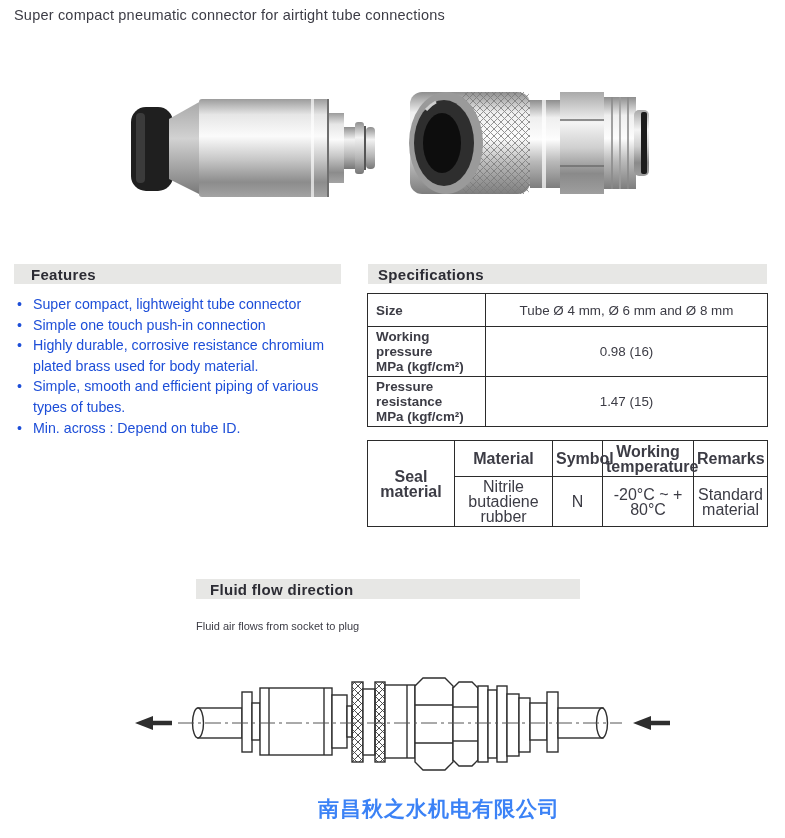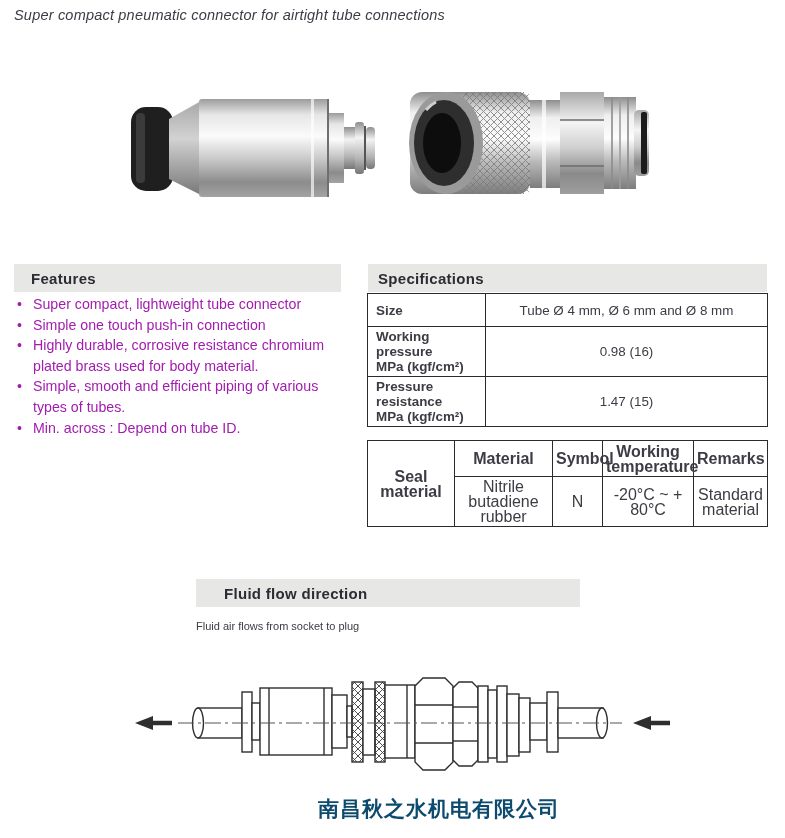--- a/index.html
+++ b/index.html
@@ -2,35 +2,35 @@
 <html><head>
 <meta charset="utf-8">
 <style>
   html,body { margin:0; padding:0; background:#fff; }
   .page {
     position:relative; width:785px; height:838px; background:#ffffff;
     font-family:"Liberation Sans", sans-serif; color:#3c3c45; overflow:hidden;
   }
   .intro {
     position:absolute; left:14px; top:5px; width:520px;
-    font-size:14.5px; line-height:21px; letter-spacing:0.2px; color:#3c3c45;font-style:italic;
+    font-size:14.5px; line-height:21px; letter-spacing:0.2px; color:#3c3c45;
   }
   .section-bar {
-    position:absolute; height:28px; background:#e7e7e5;
+    position:absolute; height:20px; background:#e7e7e5;
     display:flex; align-items:center; box-sizing:border-box;
     font-weight:bold; font-size:15px; color:#2c2c34; letter-spacing:0.3px;
   }
   #features-bar { left:14px;  top:264px; width:327px; padding-left:17px; }
   #specs-bar    { left:368px; top:264px; width:399px; padding-left:10px; }
-  #fluid-bar    { left:196px; top:579px; width:384px; padding-left:28px; }
+  #fluid-bar    { left:196px; top:579px; width:384px; padding-left:14px; }
 
   .features-list {
     position:absolute; left:14px; top:294px; width:336px;
     margin:0; padding:0; list-style:none;
-    font-size:14.2px; line-height:20.6px; color:#a21caf;
+    font-size:14.2px; line-height:20.6px; color:#1d4ed8;
   }
   .features-list li { position:relative; padding-left:19px; }
   .features-list li::before { content:"\2022"; position:absolute; left:3px; top:0; }
 
   table { border-collapse:collapse; table-layout:fixed; }
   .spec-table { position:absolute; left:367px; top:293px; width:400px; }
   .spec-table td {
     border:1.6px solid #2b2b2b; font-size:13.4px; height:33px;
     white-space:pre-line; line-height:15px; padding:2px 4px; box-sizing:border-box;
   }
@@ -45,21 +45,21 @@
   .seal-table tr.hdr td { height:36px; font-weight:bold; }
   .seal-table tr.dat td { height:42px; }
   .seal-table td.rowhead { font-weight:bold; }
 
   .fluid-desc { position:absolute; left:196px; top:620px; font-size:11px; color:#3c3c45; }
 
   .photo, .diagram { position:absolute; }
 
   .watermark {
     position:absolute; left:318px; top:795px;
-    font-size:21px; font-weight:bold; color:#0c4a6e; letter-spacing:1px;
+    font-size:21px; font-weight:bold; color:#3b82f6; letter-spacing:1px;
     font-family:"Liberation Sans", sans-serif;
   }
 </style>
 </head>
 <body>
 
 <div class="page">
 
   <div class="intro">
     <div>Super compact pneumatic connector for airtight tube connections</div>

